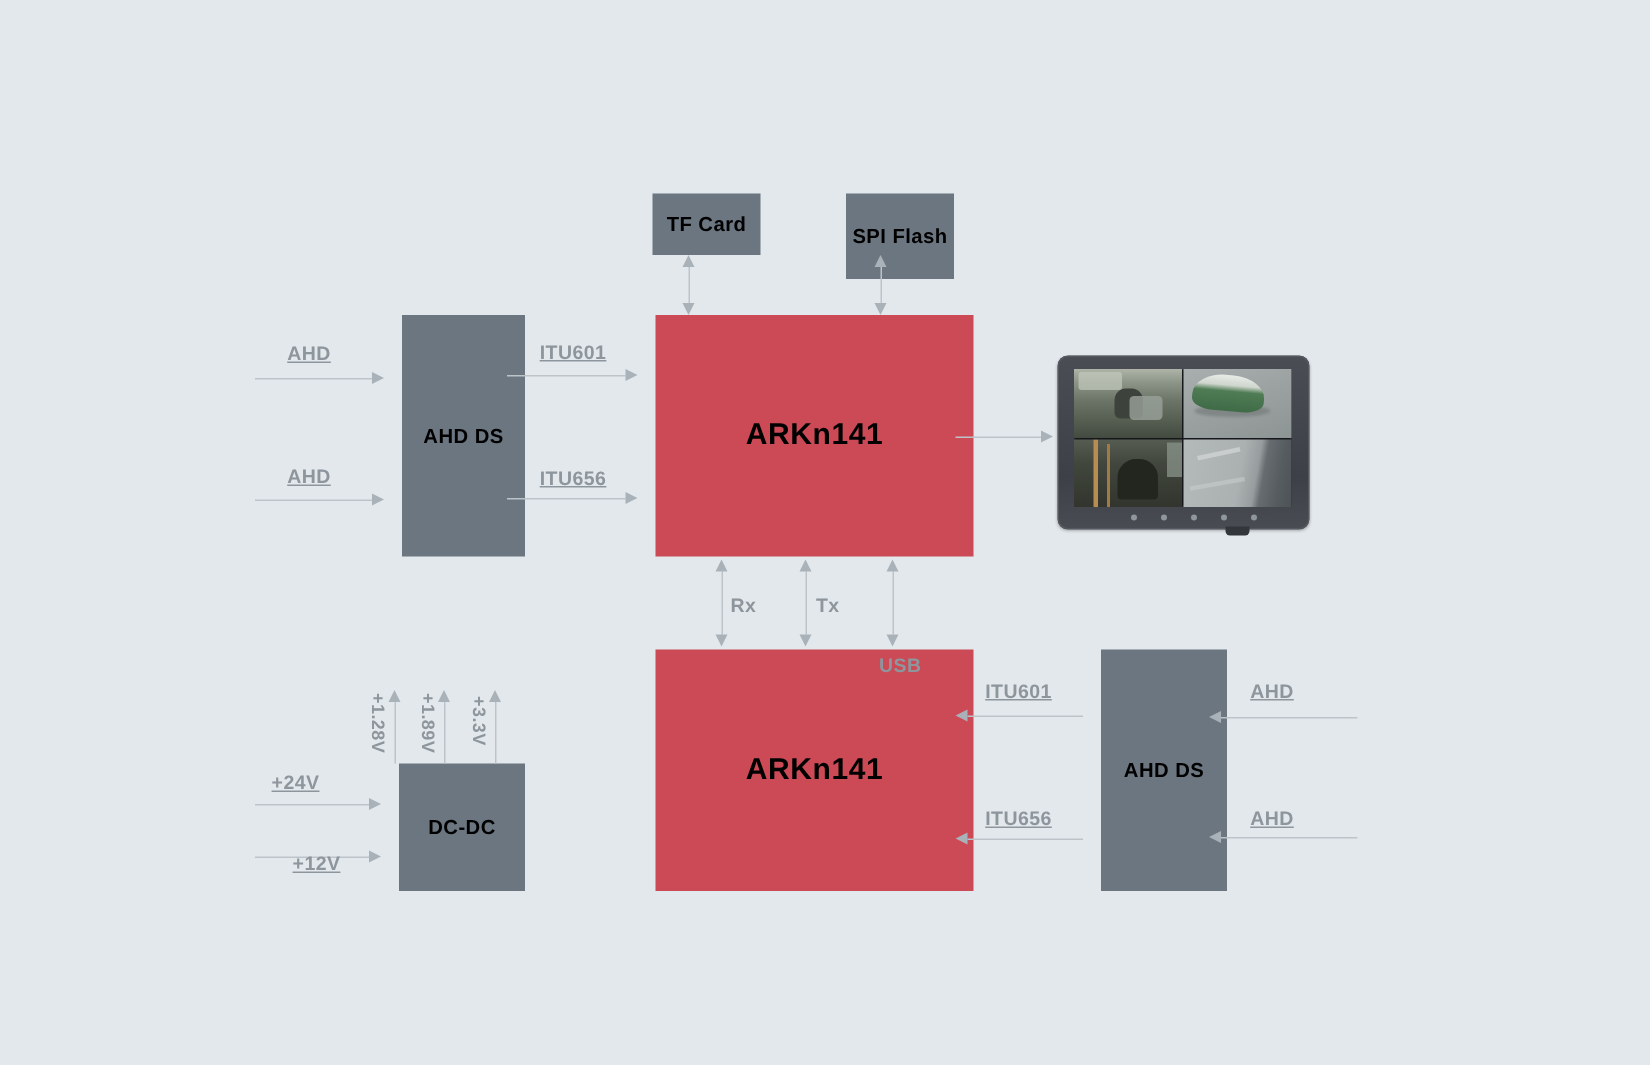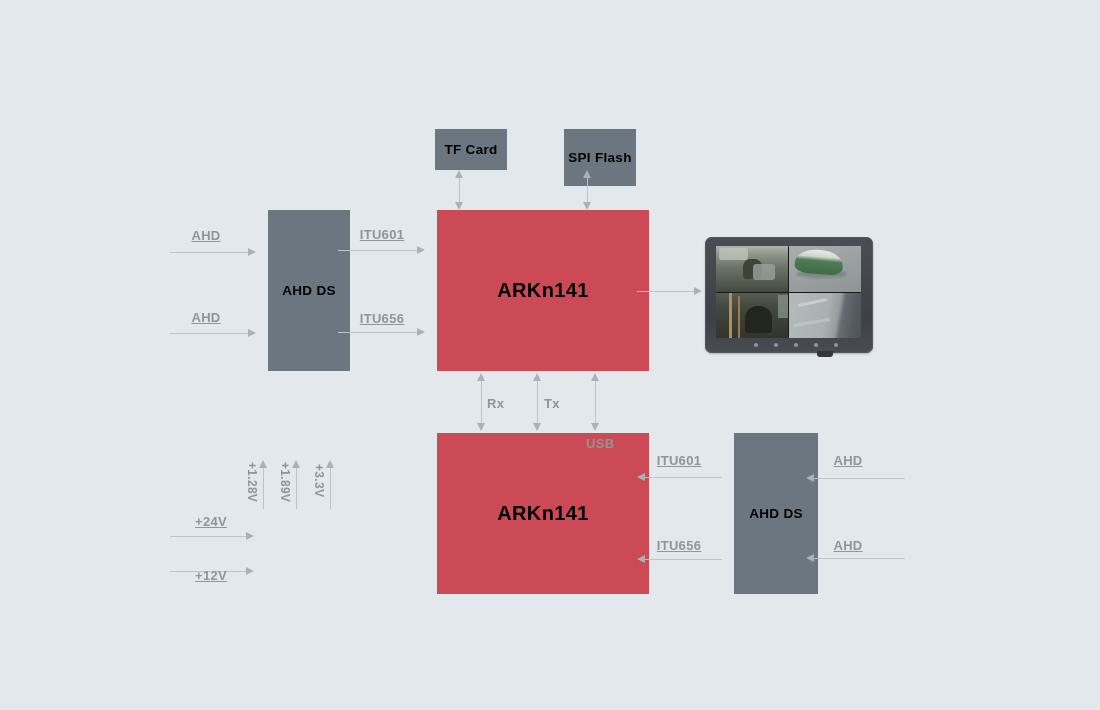--- a/index.html
+++ b/index.html
@@ -107,20 +107,23 @@
   </div>
   <div class="blk red" id="blk-soc-top">
     <span>ARKn141</span>
   </div>
   <div class="blk red" id="blk-soc-bot">
     <span>ARKn141</span>
   </div>
   <div class="blk gray" id="blk-ahd-right">
     <span>AHD DS</span>
   </div>
+  <div class="blk gray" id="blk-dcdc">
+    <span>DC-DC</span>
+  </div>
 
   <div class="hl" style="left:170px; top:252px; width:78px;">
       <span class="hd hd-r"></span>
     </div>
   <div class="lbl ctr" style="left:206px; top:228px;">AHD</div>
 
   <div class="hl" style="left:170px; top:333px; width:78px;">
       <span class="hd hd-r"></span>
     </div>
   <div class="lbl ctr" style="left:206px; top:310px;">AHD</div>
@@ -182,21 +185,21 @@
   <div class="lbl ctr" style="left:848px; top:453px;">AHD</div>
 
   <div class="hl" style="left:814px; top:558px; width:91px;">
       <span class="hd hd-l"></span>
     </div>
   <div class="lbl ctr" style="left:848px; top:538px;">AHD</div>
 
   <div class="hl" style="left:170px; top:536px; width:76px;">
       <span class="hd hd-r"></span>
     </div>
-  <div class="lbl ctr" style="left:211px; top:514px;">+24V</div>
+  <div class="lbl ctr" style="left:197px; top:514px;">+24V</div>
 
   <div class="hl" style="left:170px; top:571px; width:76px;">
       <span class="hd hd-r"></span>
     </div>
   <div class="lbl ctr" style="left:211px; top:549px;margin-top:19px;">+12V</div>
 
   <div class="vl" style="left:263px; top:468px; height:41px;">
       <span class="hd hd-u"></span>
     </div>
   <div class="vlbl" style="left:245px; top:462px;">+1.28V</div>

